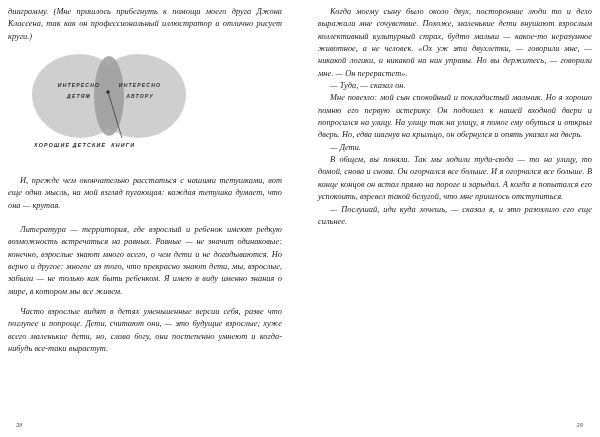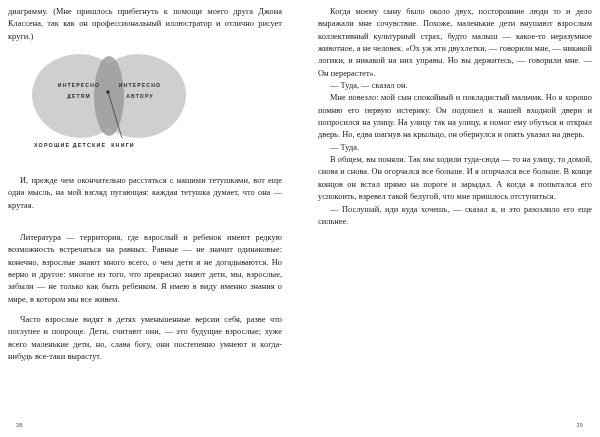--- a/index.html
+++ b/index.html
@@ -12,20 +12,21 @@
     height: 437px;
     overflow: hidden;
     font-family: "Liberation Serif", serif;
     color: #1a1a1a;
   }
   .spread {
     position: relative;
     width: 600px;
     height: 409px;
     display: flex;
+    font-style: italic;
   }
   .page {
     position: relative;
     width: 300px;
     height: 437px;
     box-sizing: border-box;
   }
   .page-left {
     padding: 6px 18px 0 8px;
   }
@@ -44,21 +45,21 @@
     text-indent: 12px;
     letter-spacing: 0.02px;
     word-spacing: 0.1px;
     -webkit-hyphens: none;
     hyphens: none;
   }
   p.body.noindent {
     text-indent: 0;
   }
   p.gap-small { margin-top: 11px; }
-  p.gap-med   { margin-top: 20px; }
+  p.gap-med   { margin-top: 12px; }
   p.gap-para  { margin-top: 8px; }
 
   
   .figure {
     position: relative;
     width: 264px;
     height: 112px;
     margin: 9px 0 0 2px;
   }
   .venn-stage {
@@ -182,21 +183,21 @@
       <div class="folio folio-left">38</div>
     </div>
   </div>
 
   <div class="page page-right">
     <div class="col-inner">
 
       <p class="body">Когда моему сыну было около двух, посторонние люди то и дело выражали мне сочувствие. Похоже, маленькие дети внушают взрослым коллективный культурный страх, будто малыш — какое-то неразумное животное, а не человек. «Ох уж эти двухлетки, — говорили мне, — никакой логики, и никакой на них управы. Но вы держитесь, — говорили мне. — Он перерастет».</p>
       <p class="body">— Туда, — сказал он.</p>
       <p class="body">Мне повезло: мой сын спокойный и покладистый мальчик. Но я хорошо помню его первую истерику. Он подошел к нашей входной двери и попросился на улицу. На улицу так на улицу, я помог ему обуться и открыл дверь. Но, едва шагнув на крыльцо, он обернулся и опять указал на дверь.</p>
-      <p class="body">— Туда.</p>
+      <p class="body">— Дети.</p>
       <p class="body">В общем, вы поняли. Так мы ходили туда-сюда — то на улицу, то домой, снова и снова. Он огорчался все больше. И я огорчался все больше. В конце концов он встал прямо на пороге и зарыдал. А когда я попытался его успокоить, взревел такой белугой, что мне пришлось отступиться.</p>
       <p class="body">— Послушай, иди куда хочешь, — сказал я, и это разозлило его еще сильнее.</p>
 
       <div class="folio folio-right">39</div>
     </div>
   </div>
 
 </div>
 
 </body></html>

